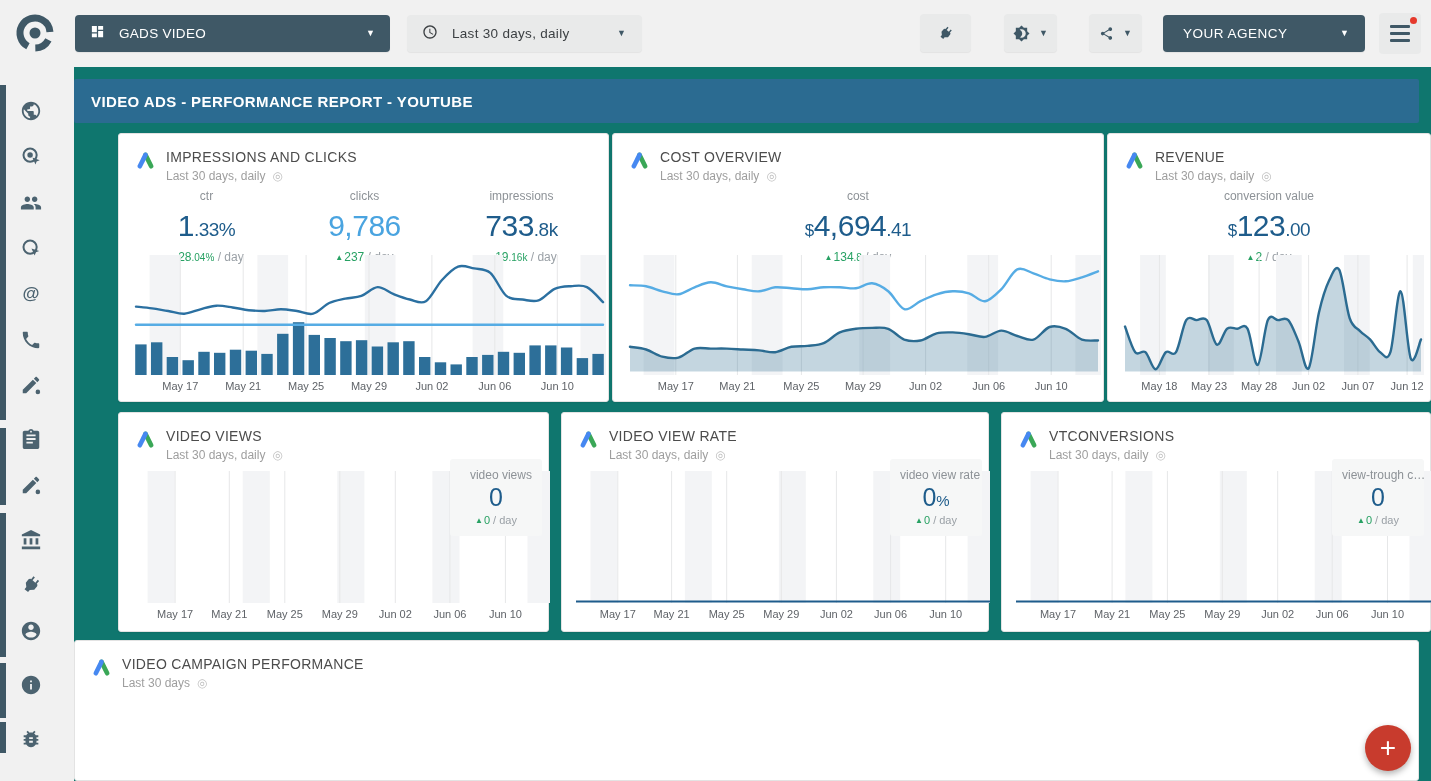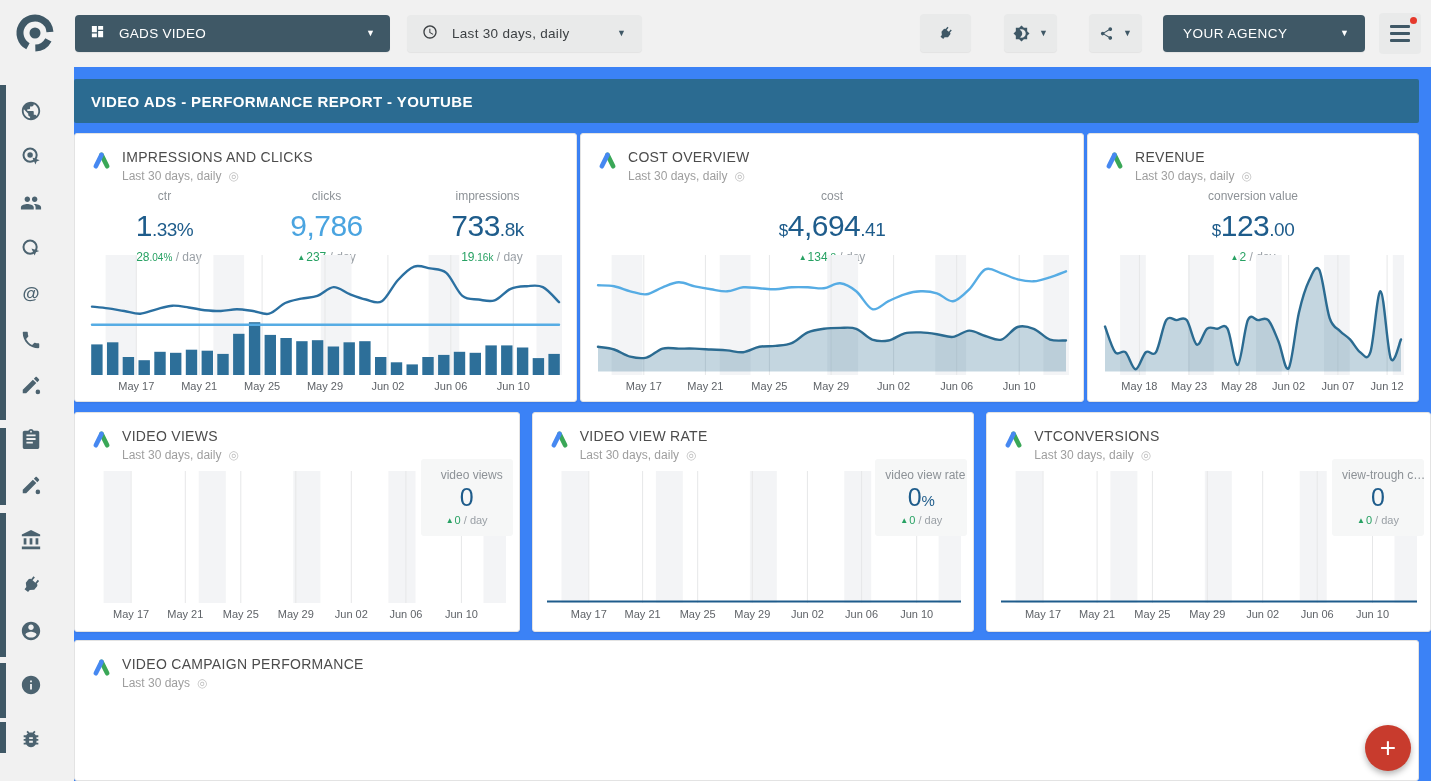--- a/index.html
+++ b/index.html
@@ -34,26 +34,26 @@
   .menu-btn .bar { width:20px; height:3px; background:#3f5866; border-radius:1px; }
   .menu-dot { position:absolute; right:4px; top:4px; width:7px; height:7px; border-radius:50%; background:#e5392c; }
 
   
   .sidebar { position:absolute; left:0; top:67px; width:74px; bottom:0; background:#f1f1f1; z-index:4; }
   .side-icon { position:absolute; left:20px; width:22px; height:22px; cursor:pointer; opacity:.92; }
   .side-icon svg { width:22px; height:22px; fill:#3f5866; }
   .indicator { position:absolute; left:0; width:6px; background:#3f5866; }
 
   
-  .content { position:absolute; left:74px; top:67px; right:0; bottom:0; background:#3b82f6; }
+  .content { position:absolute; left:74px; top:67px; right:0; bottom:0; background:#0f766e; }
   .report-header { margin:12px 12px 0 0; width:1345px; height:44px; background:#2b6b91; border-radius:2px;
                    display:flex; align-items:center; }
   .report-header span { color:#fff; font-size:15px; font-weight:bold; letter-spacing:.4px; padding-left:17px; }
 
-  .row { display:flex; margin-top:10px; }
+  .row { display:flex; margin-top:10px;padding-left:44px; }
   .row1 { gap:3px; }
   .row2 { gap:12px; }
   .card { position:relative; background:#fff; border:1px solid #e3e3e3; border-radius:3px;
           box-shadow:0 1px 2px rgba(0,0,0,.07); }
   .r1 { height:269px; }
   .r2 { height:220px; }
   .w1{width:503px}.w2{width:504px}.w3{width:332px}
   .v1{width:447px}.v2{width:444px}.v3{width:446px}
   .bottom-card { margin-top:8px; width:1345px; height:141px; }
 

